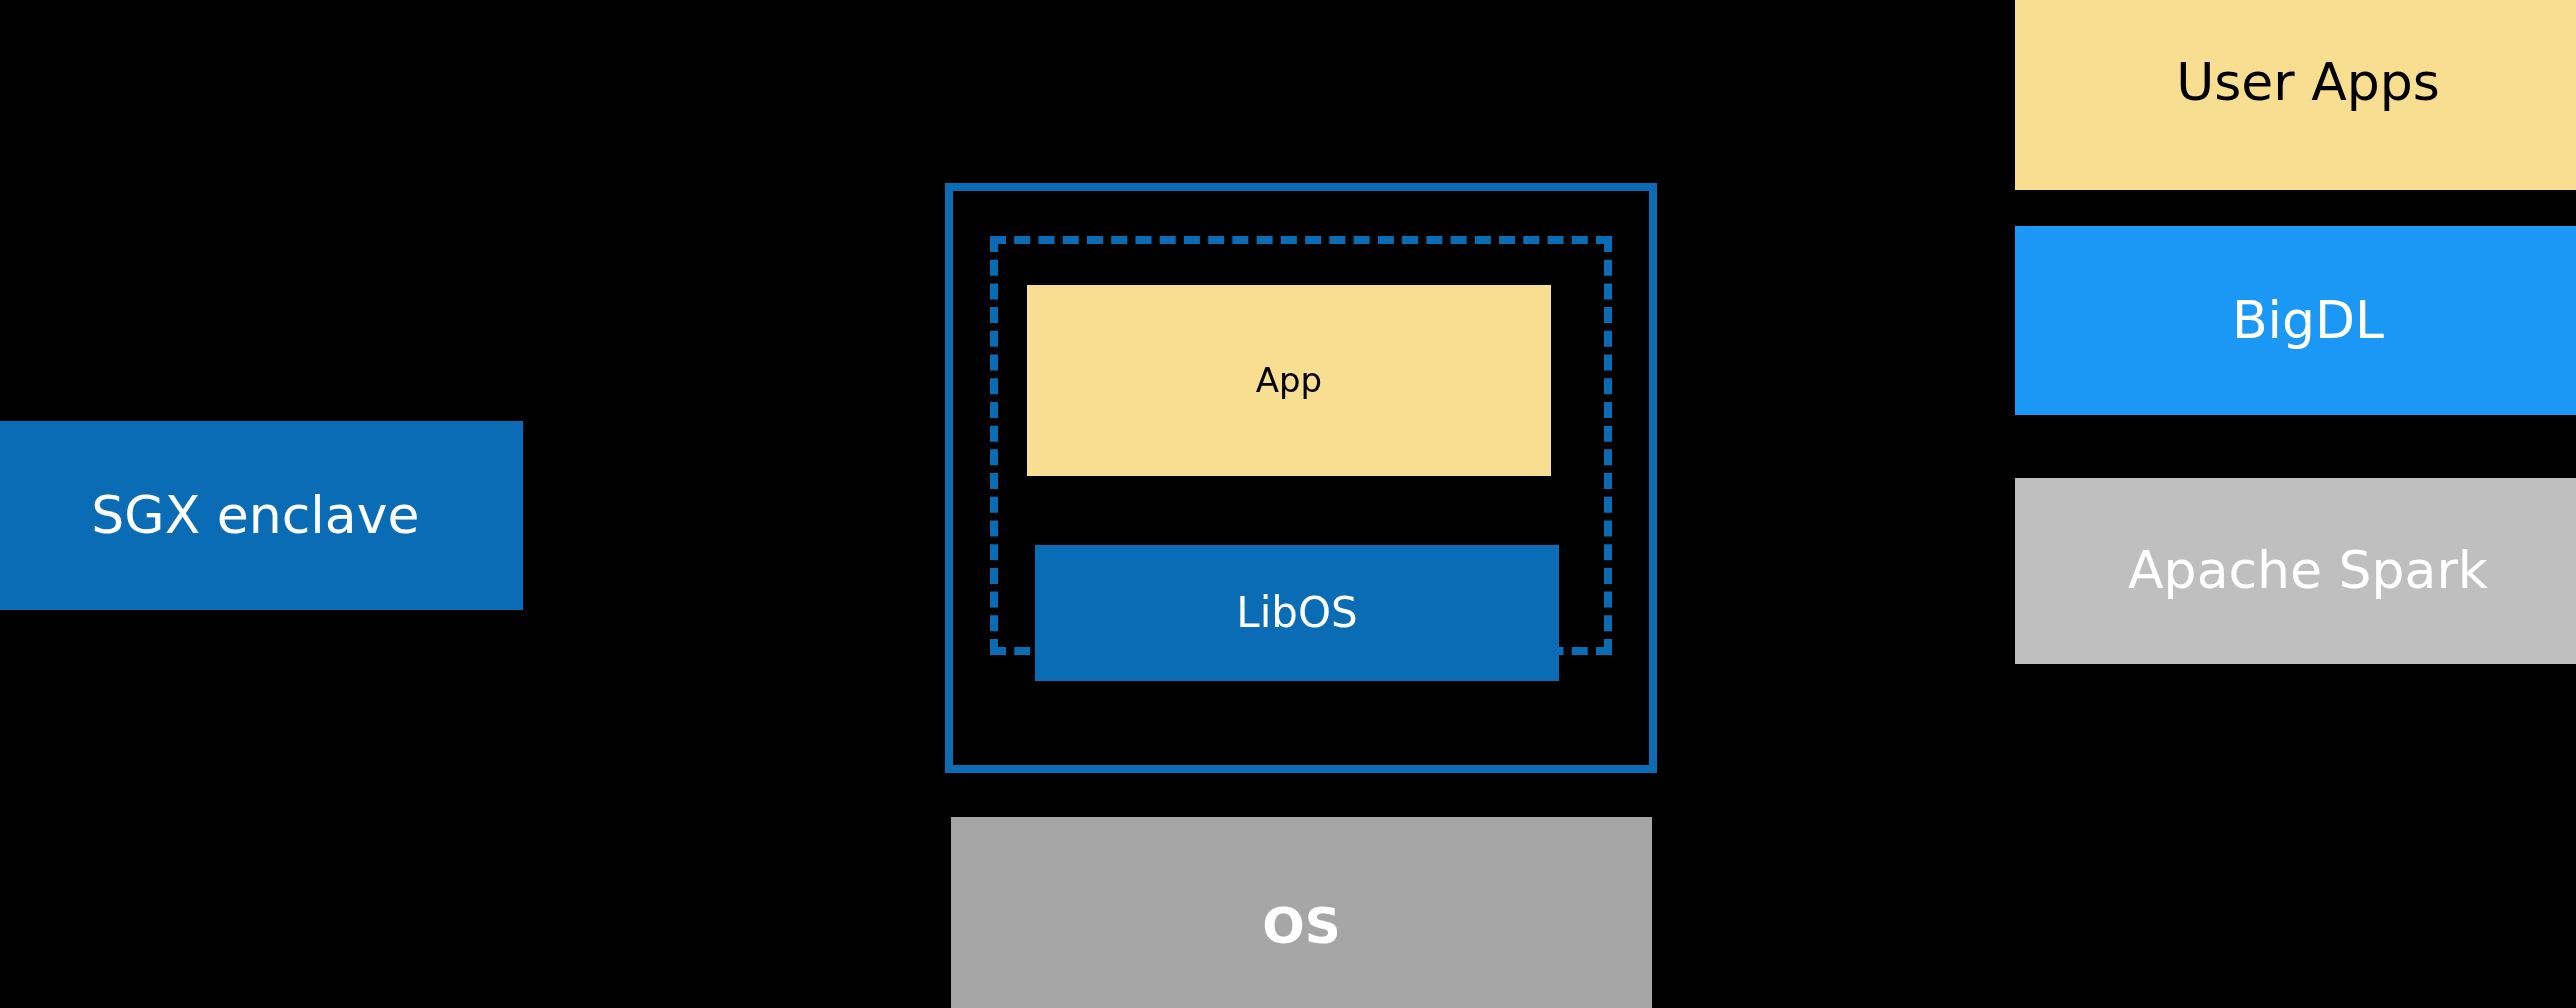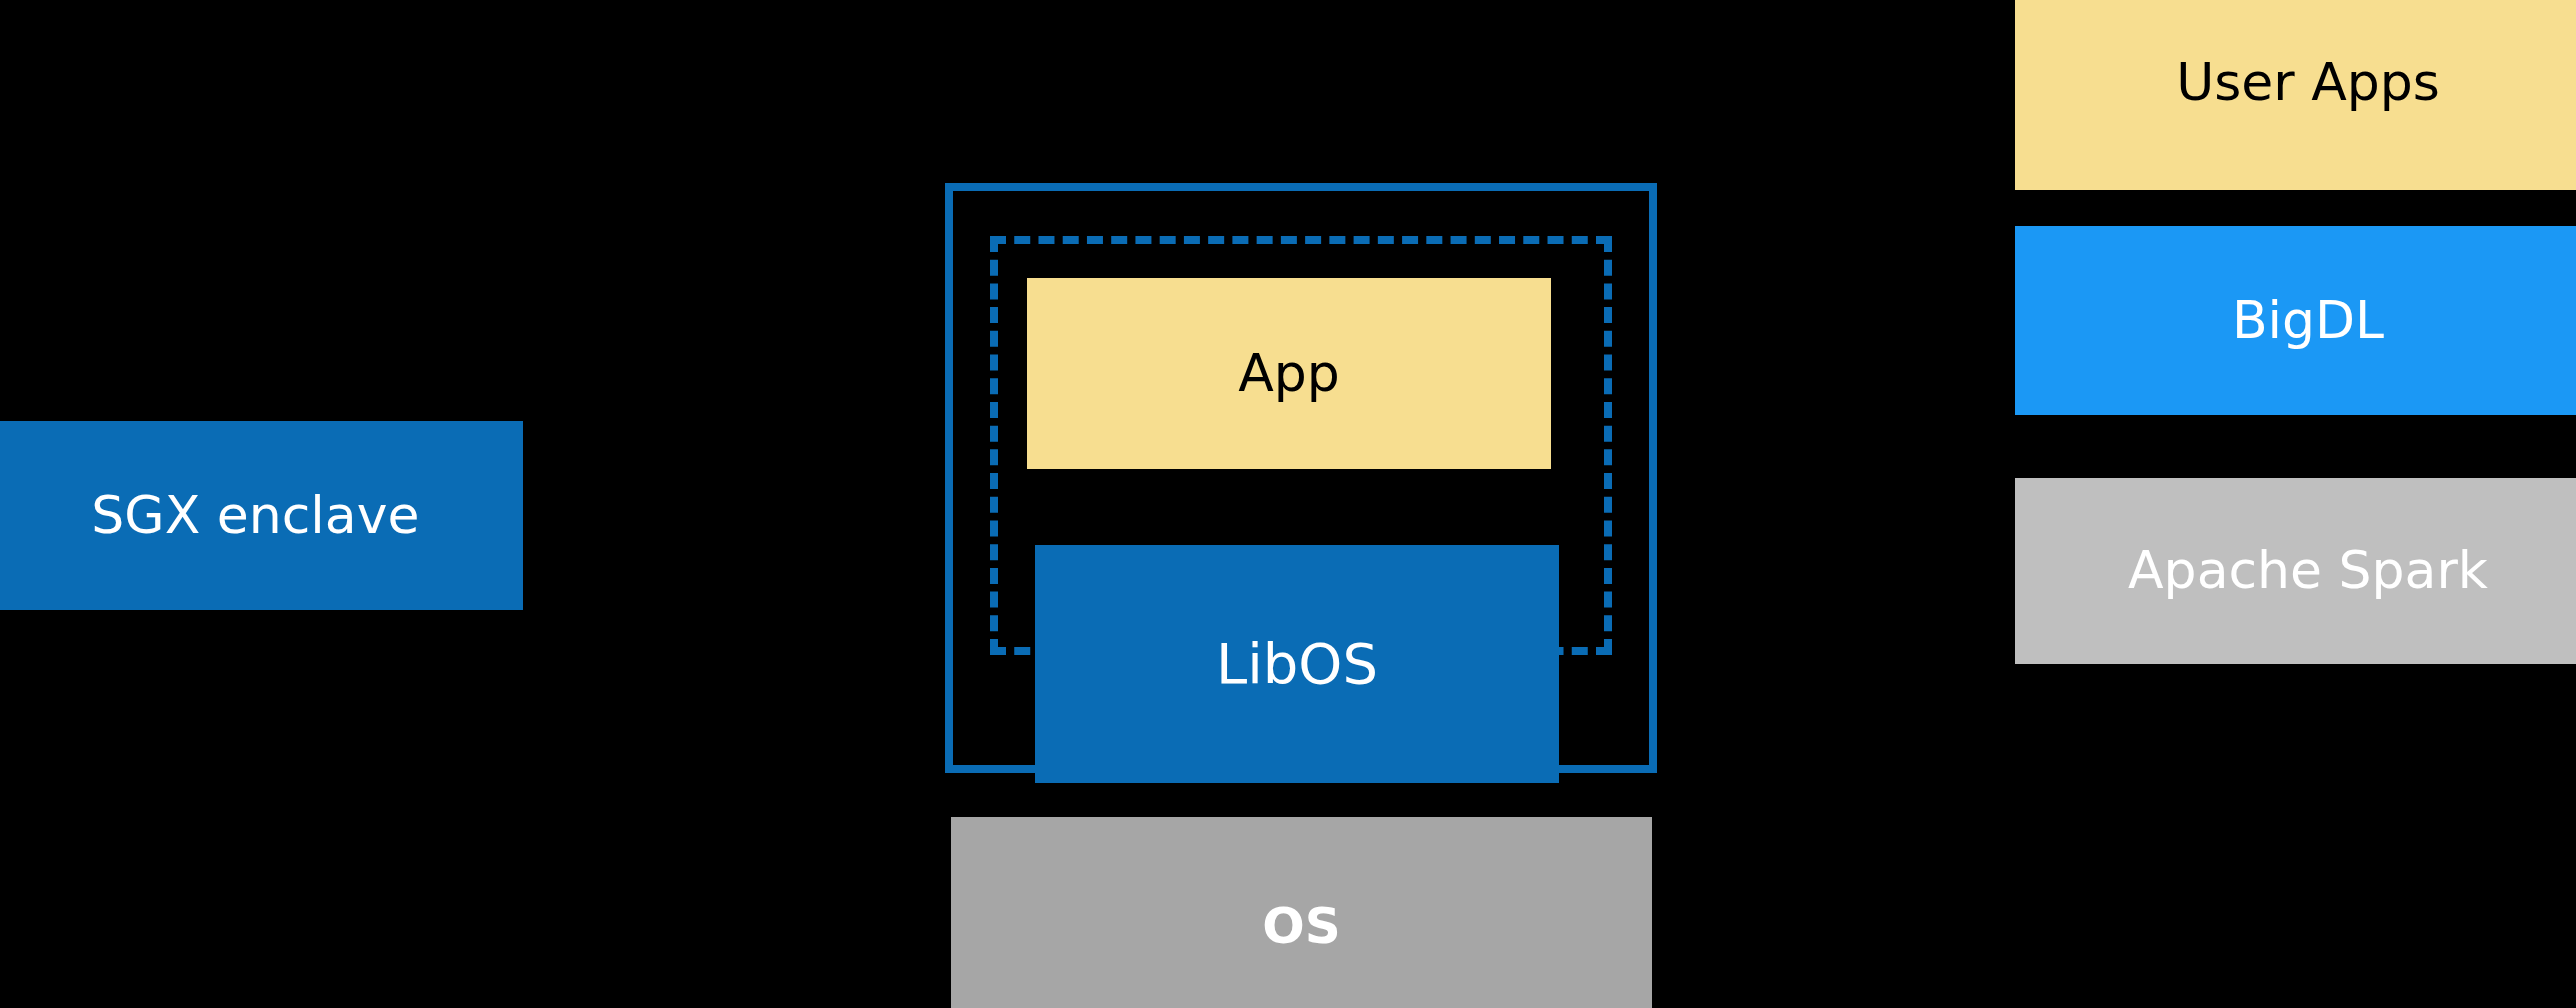--- a/index.html
+++ b/index.html
@@ -60,37 +60,37 @@
     top: 236px;
     width: 622px;
     height: 419px;
     border: 8.4px dashed #0a6cb5;
     background: transparent;
   }
 
   
   #app-node {
     left: 1027px;
-    top: 278px;
+    top: 285px;
     width: 524px;
     height: 191px;
     background: #f7de90;
     color: #000000;
-    font-size: 52px;
+    font-size: 34px;
   }
 
   
   #libos-node {
     left: 1035px;
     top: 545px;
     width: 524px;
-    height: 238px;
+    height: 136px;
     background: #0a6cb5;
     color: #ffffff;
-    font-size: 56px;
+    font-size: 42px;
   }
 
   
   #os-node {
     left: 951px;
     top: 817px;
     width: 701px;
     height: 218px;
     background: #a6a6a6;
     color: #ffffff;

